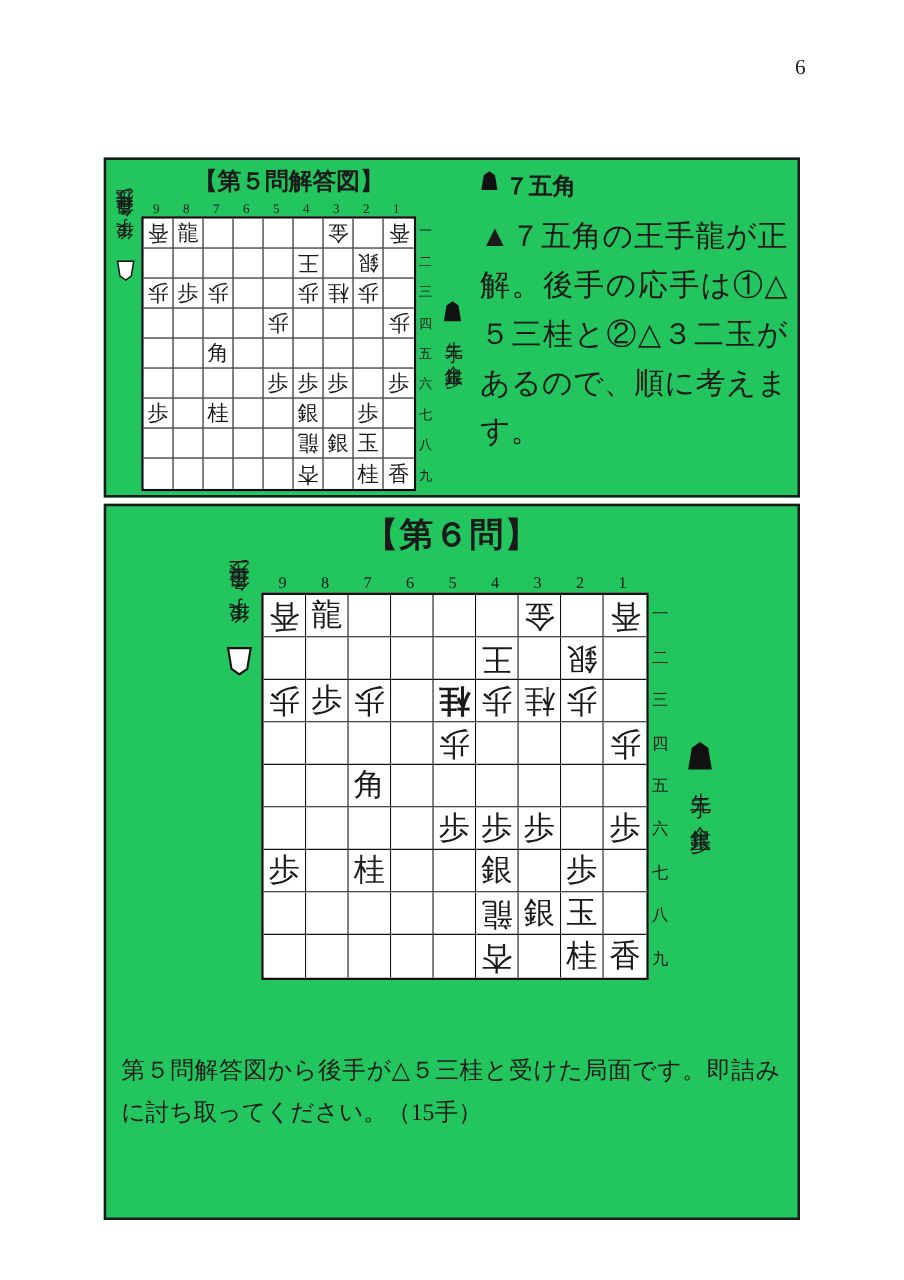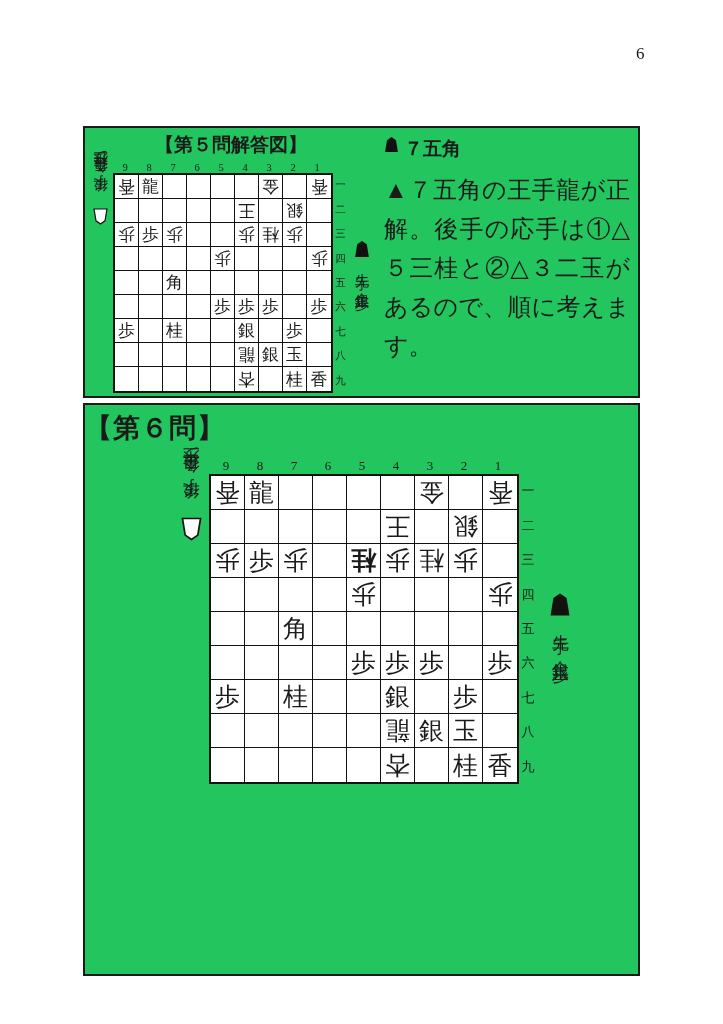--- a/index.html
+++ b/index.html
@@ -59,21 +59,21 @@
   .diag-large .gote-hand{margin:18px 7px 0 0;}
   .diag-large .sente-hand{margin:138px 0 0 12px;}
   .diag-large .vgap{height:20px;}
 
   
   .answer-text{flex:1;padding:4px 2px 0 14px;}
   .answer-heading{display:flex;align-items:flex-start;gap:5px;margin:2px 0 9px 0;}
   .answer-heading .move{font-weight:bold;font-size:19px;}
   .answer-body{margin:0;font-size:24px;line-height:1.62;text-align:justify;}
 
-  .problem6-title{font-weight:bold;font-size:27px;margin-top:5px;letter-spacing:1px;}
+  .problem6-title{text-align:center;font-weight:bold;font-size:27px;margin-top:5px;letter-spacing:1px;}
   .problem6-caption{margin:56px 14px 0 12px;font-size:19px;line-height:1.8;text-align:justify;}
 </style>
 </head>
 <body>
 
 <div class="page-number">6</div>
 
 <div class="frame-box box-answer">
 
   <div class="diagram diag-small">
@@ -446,13 +446,14 @@
           <div>九</div>
         </div>
       <div class="hand sente-hand">
         <svg class="marker" width="22" height="25" viewBox="0 0 20 22">
             <path d="M10 1 L16 5.2 L18.6 21 L1.4 21 L4 5.2 Z" fill="#111"></path>
           </svg><span>先手</span><span class="vgap"></span><span>金銀歩二</span>
       </div>
     </div>
   </div>
 
+  <p class="problem6-caption">第５問解答図から後手が△５三桂と受けた局面です。即詰みに討ち取ってください。（15手）</p>
 </div>
 
 </body></html>

